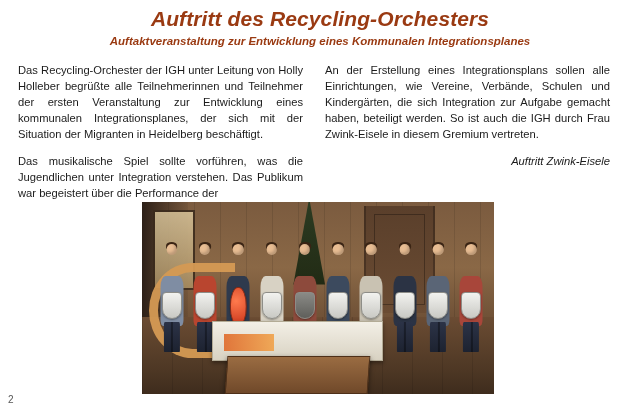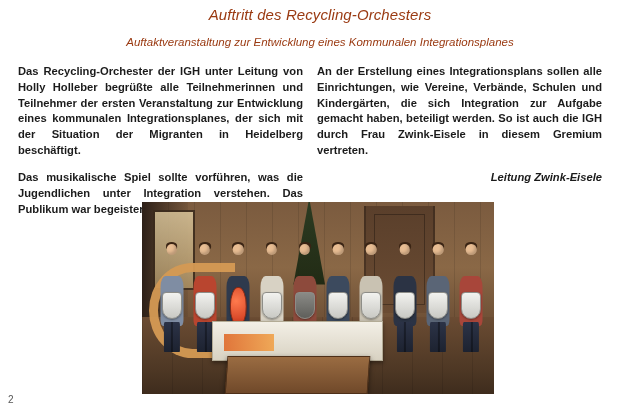--- a/index.html
+++ b/index.html
@@ -18,42 +18,41 @@
     width: 640px;
     height: 406px;
     box-sizing: border-box;
     padding: 0;
   }
   .headline-block {
     text-align: center;
     padding-top: 6px;
   }
   .headline-main {
-    font-size: 15px;
-    font-weight: normal;
+    font-size: 21px;
+    font-weight: bold;
     font-style: italic;
     color: #9a3a12;
     letter-spacing: 0.1px;
     line-height: 1.25;
   }
   .headline-sub {
     font-size: 11.5px;
-    font-weight: normal;
+    font-weight: bold;
     font-style: italic;
     color: #9a3a12;
     line-height: 1.3;
-    margin-top: 10px;
+    margin-top: 2px;
   }
   .columns {
     display: flex;
     margin-top: 14px;
     padding: 0 18px;
     box-sizing: border-box;
-    gap: 14px;
-    font-weight: bold;
+    gap: 22px;
   }
   .col {
     width: 285px;
     flex: 0 0 285px;
   }
   .col p {
     margin: 0 0 11px 0;
     font-size: 11.2px;
     line-height: 1.42;
     color: #1b1b1b;
@@ -285,21 +284,21 @@
     <div class="headline-sub">Auftaktveranstaltung zur Entwicklung eines Kommunalen Integrationsplanes</div>
   </div>
 
   <div class="columns">
     <div class="col">
       <p>Das Recycling-Orchester der IGH unter Leitung von Holly Holleber begrüßte alle Teilnehmerinnen und Teilnehmer der ersten Veranstaltung zur Entwicklung eines kommunalen Integrationsplanes, der sich mit der Situation der Migranten in Heidelberg beschäftigt.</p>
       <p>Das musikalische Spiel sollte vorführen, was die Jugendlichen unter Integration verstehen. Das Publikum war begeistert über die Performance der</p>
     </div>
     <div class="col">
       <p>An der Erstellung eines Integrationsplans sollen alle Einrichtungen, wie Vereine, Verbände, Schulen und Kindergärten, die sich Integration zur Aufgabe gemacht haben, beteiligt werden. So ist auch die IGH durch Frau Zwink-Eisele in diesem Gremium vertreten.</p>
-      <div class="signature">Leitung Zwink-Eisele</div>
+      <div class="signature">Auftritt Zwink-Eisele</div>
     </div>
   </div>
 
   <div class="photo-wrap">
     <div class="photo">
       <div class="wall"></div>
       <div class="wall-dark-left"></div>
       <div class="window"></div>
       <div class="xmas-tree"></div>
       <div class="door"></div>

